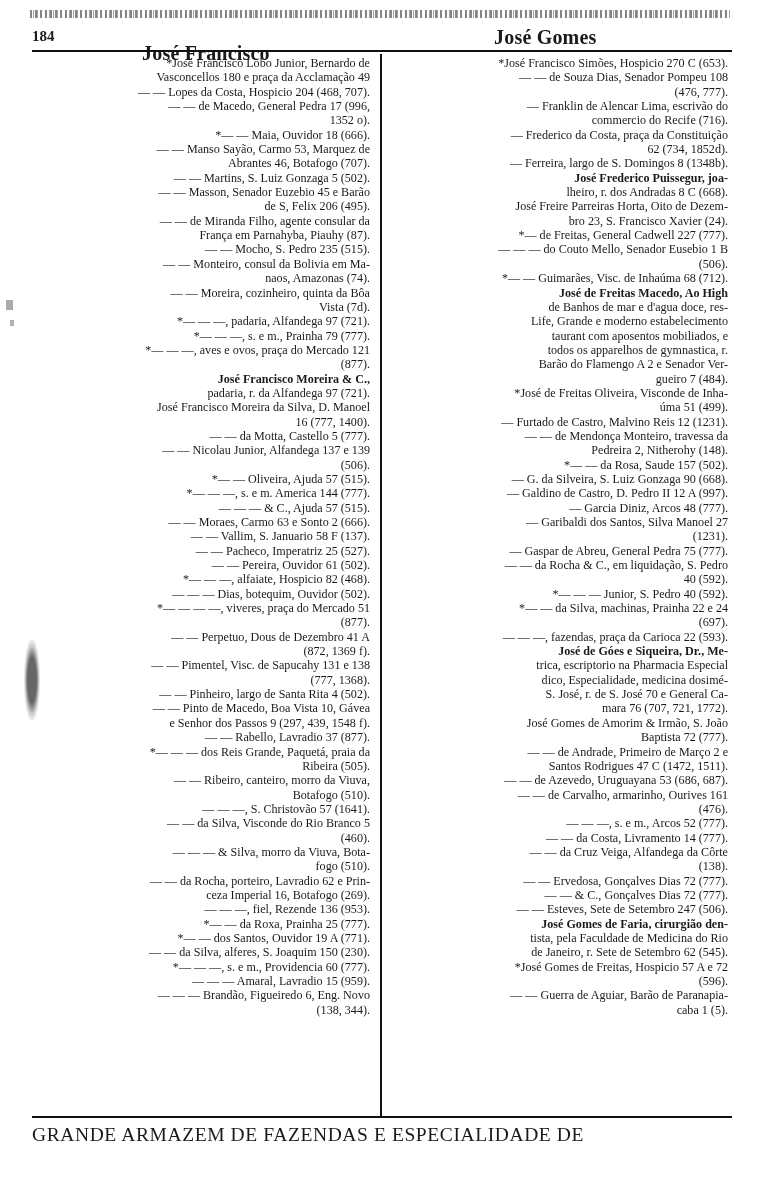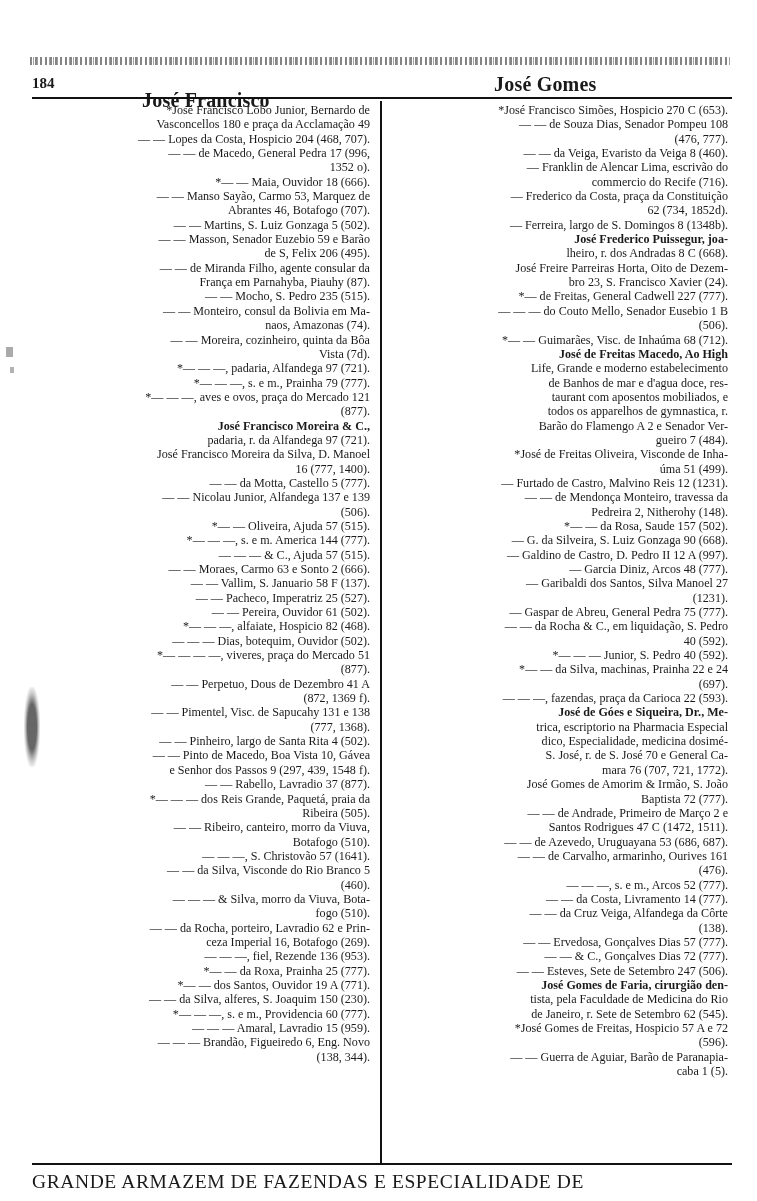--- a/index.html
+++ b/index.html
@@ -6,21 +6,20 @@
   body{
     width:757px;height:1201px;
     font-family:"Liberation Serif", serif;
     color:#1a1a1a;
     position:relative;
     overflow:hidden;
   }
   .page{
     position:absolute;inset:0;
     padding:9px;
-    margin-top:47px;
   }
   
   .topnoise{
     position:absolute;left:30px;top:10px;width:700px;height:8px;
     background:
       repeating-linear-gradient(90deg,#222 0 2px,transparent 2px 5px),
       repeating-linear-gradient(90deg,transparent 0 3px,#555 3px 4px);
     opacity:.55;
   }
   .header{
@@ -122,21 +121,21 @@
     <div class="col left" id="col-left">
         <p class="e">*José Francisco Lobo Junior, Bernardo de</p>
         <p class="e ind">Vasconcellos 180 e praça da Acclamação 49</p>
         <p class="e">—  — Lopes da Costa, Hospicio 204 (468, 707).</p>
         <p class="e">—  — de Macedo, General Pedra 17 (996,</p>
         <p class="e ind">1352 o).</p>
         <p class="e">*—  — Maia, Ouvidor 18 (666).</p>
         <p class="e">—  — Manso Sayão, Carmo 53, Marquez de</p>
         <p class="e ind">Abrantes 46, Botafogo (707).</p>
         <p class="e">—  — Martins, S. Luiz Gonzaga 5 (502).</p>
-        <p class="e">—  — Masson, Senador Euzebio 59 e Barão</p>
+        <p class="e">—  — Masson, Senador Euzebio 45 e Barão</p>
         <p class="e ind">de S, Felix 206 (495).</p>
         <p class="e">—  — de Miranda Filho, agente consular da</p>
         <p class="e ind">França em Parnahyba, Piauhy (87).</p>
         <p class="e">—  — Mocho, S. Pedro 235 (515).</p>
         <p class="e">—  — Monteiro, consul da Bolivia em Ma-</p>
         <p class="e ind">naos, Amazonas (74).</p>
         <p class="e">—  — Moreira, cozinheiro, quinta da Bôa</p>
         <p class="e ind">Vista (7d).</p>
         <p class="e">*—  — —, padaria, Alfandega 97 (721).</p>
         <p class="e">*—  — —, s. e m., Prainha 79 (777).</p>
@@ -185,37 +184,36 @@
         <p class="e">—  — da Silva, alferes, S. Joaquim 150 (230).</p>
         <p class="e">*—  — —, s. e m., Providencia 60 (777).</p>
         <p class="e">—  — — Amaral, Lavradio 15 (959).</p>
         <p class="e">—  — — Brandão, Figueiredo 6, Eng. Novo</p>
         <p class="e ind">(138, 344).</p>
       </div>
     <div class="col right" id="col-right">
         <p class="e">*José Francisco Simões, Hospicio 270 C (653).</p>
         <p class="e">—  — de Souza Dias, Senador Pompeu 108</p>
         <p class="e ind">(476, 777).</p>
-        <p class="e">—  — da Veiga, Evaristo da Veiga 8 (460).</p>
         <p class="e">—  Franklin de Alencar Lima, escrivão do</p>
         <p class="e ind">commercio do Recife (716).</p>
         <p class="e">—  Frederico da Costa, praça da Constituição</p>
         <p class="e ind">62 (734, 1852d).</p>
         <p class="e">—  Ferreira, largo de S. Domingos 8 (1348b).</p>
         <p class="head">José Frederico Puissegur, joa-</p>
         <p class="e ind">lheiro, r. dos Andradas 8 C (668).</p>
         <p class="e">José Freire Parreiras Horta, Oito de Dezem-</p>
         <p class="e ind">bro 23,  S. Francisco Xavier  (24).</p>
         <p class="e">*— de Freitas, General Cadwell 227 (777).</p>
         <p class="e">—  — — do Couto Mello, Senador Eusebio 1 B</p>
         <p class="e ind">(506).</p>
         <p class="e">*—  — Guimarães, Visc. de Inhaúma 68 (712).</p>
         <p class="head">José de Freitas Macedo, Ao High</p>
+        <p class="e ind">de Banhos de mar e d'agua doce, res-</p>
         <p class="e ind">Life, Grande e moderno estabelecimento</p>
-        <p class="e ind">de Banhos de mar e d'agua doce, res-</p>
         <p class="e ind">taurant com aposentos mobiliados, e</p>
         <p class="e ind">todos os apparelhos de gymnastica, r.</p>
         <p class="e ind">Barão do Flamengo A 2 e Senador Ver-</p>
         <p class="e ind">gueiro 7 (484).</p>
         <p class="e">*José de Freitas Oliveira, Visconde de Inha-</p>
         <p class="e ind">úma 51 (499).</p>
         <p class="e">— Furtado de Castro, Malvino Reis 12 (1231).</p>
         <p class="e">—  — de Mendonça Monteiro,  travessa da</p>
         <p class="e ind">Pedreira 2, Nitherohy (148).</p>
         <p class="e">*—  — da Rosa, Saude 157 (502).</p>
@@ -240,21 +238,21 @@
         <p class="e ind">Baptista 72 (777).</p>
         <p class="e">—  — de Andrade, Primeiro de Março 2 e</p>
         <p class="e ind">Santos Rodrigues 47 C (1472, 1511).</p>
         <p class="e">—  — de Azevedo, Uruguayana 53 (686, 687).</p>
         <p class="e">—  — de Carvalho, armarinho, Ourives 161</p>
         <p class="e ind">(476).</p>
         <p class="e">—  — —, s. e m.,  Arcos 52 (777).</p>
         <p class="e">—  — da Costa, Livramento 14  (777).</p>
         <p class="e">—  — da Cruz Veiga,  Alfandega da  Côrte</p>
         <p class="e ind">(138).</p>
-        <p class="e">—  — Ervedosa, Gonçalves Dias 57 (777).</p>
+        <p class="e">—  — Ervedosa, Gonçalves Dias 72 (777).</p>
         <p class="e">—  — &amp; C., Gonçalves Dias 72 (777).</p>
         <p class="e">—  — Esteves, Sete de Setembro 247 (506).</p>
         <p class="head">José Gomes de Faria, cirurgião den-</p>
         <p class="e ind">tista, pela Faculdade de Medicina do Rio</p>
         <p class="e ind">de Janeiro, r. Sete de Setembro 62 (545).</p>
         <p class="e">*José Gomes de Freitas, Hospicio 57 A e 72</p>
         <p class="e ind">(596).</p>
         <p class="e">—  — Guerra de Aguiar, Barão de Paranapia-</p>
         <p class="e ind">caba 1 (5).</p>
       </div>

